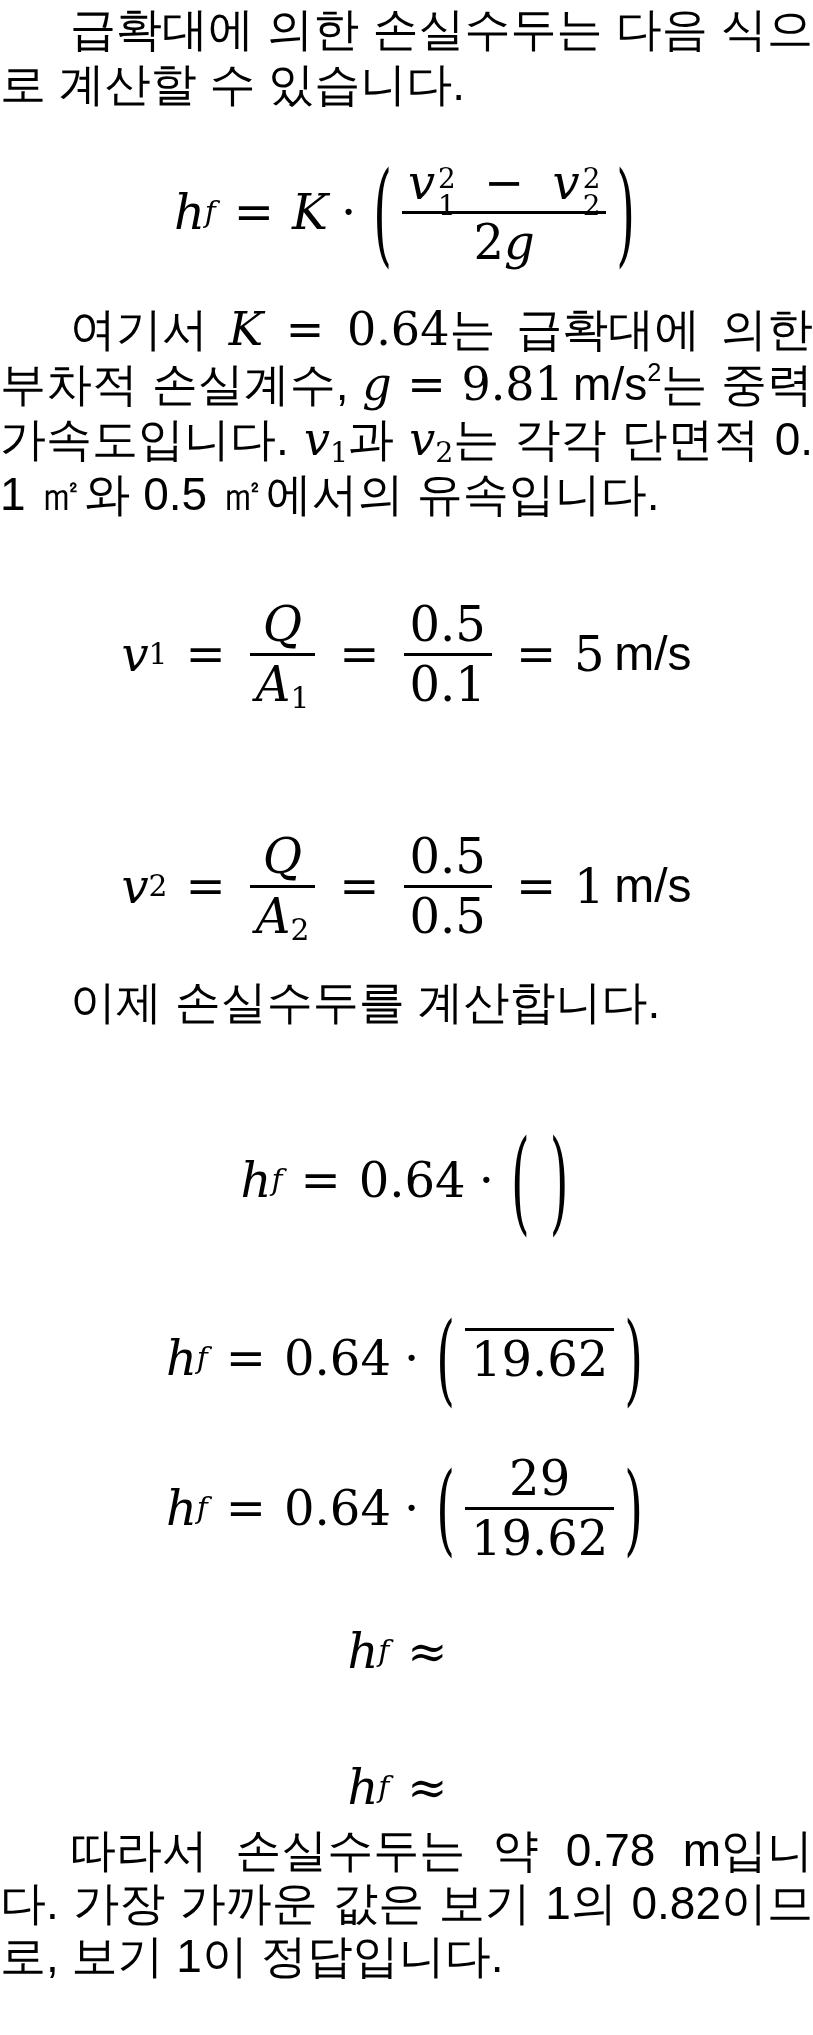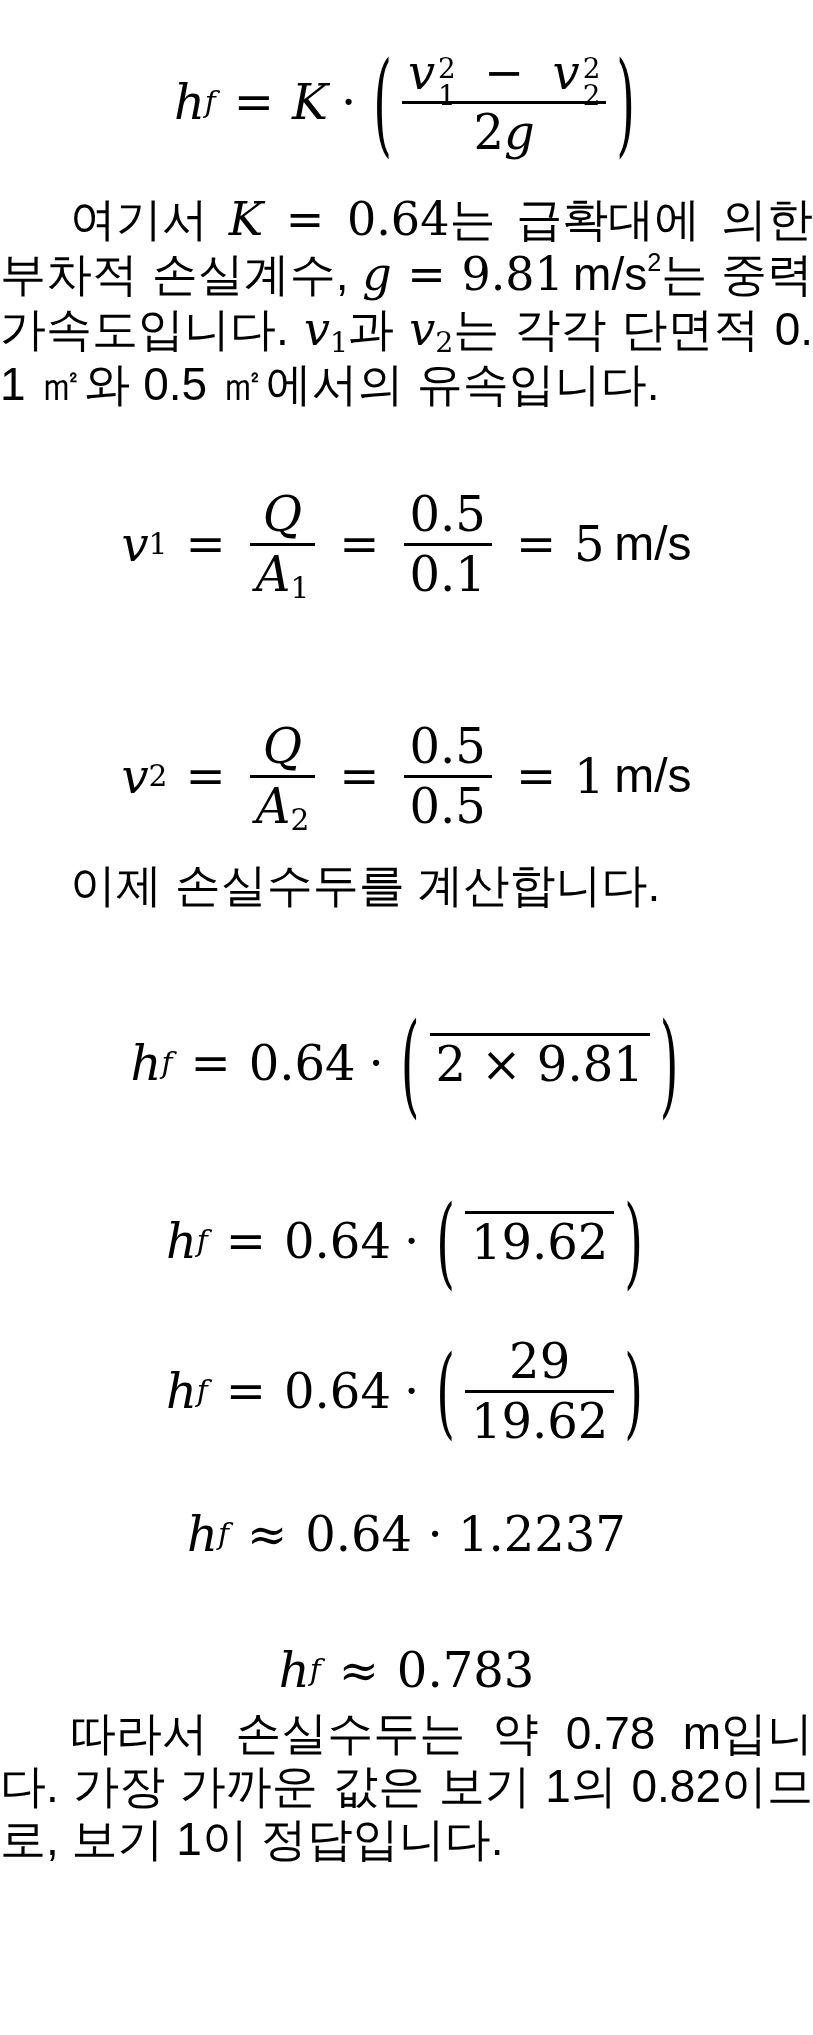--- a/index.html
+++ b/index.html
@@ -50,21 +50,21 @@
     line-height: 1.1;
   }
   .eq-tall   { height: 150px; margin: 25px 0 15px 0; }
   .eq-v1     { height: 128px; margin-top: 68px; }
   .eq-v2     { height: 128px; margin-top: 104px; }
   .eq-hf1    { height: 136px; margin-top: 82px; }
   .eq-hf2    { height: 120px; margin-top: 50px; }
   .eq-hf3    { height: 120px; margin-top: 30px; }
   .eq-hf4    { height: 62px;  margin-top: 52px; }
   .eq-hf5    { height: 62px;  margin-top: 74px; }
-  .p4-gap    { margin-top: 18px; }
+  .p4-gap    { margin-top: 25px; }
   .p5-gap    { margin-top: 6px; }
 
   .mrel { margin: 0 18px; font-style: normal; }
   .mop  { margin: 0 13px; font-style: normal; }
 
   .frac {
     display: inline-flex;
     flex-direction: column;
     align-items: center;
     margin: 0 6px;
@@ -94,20 +94,23 @@
     line-height: 1;
   }
   .pr-24 { transform: scaleY(2.35) scaleX(1.0); margin: 0 4px; }
   .pr-21 { transform: scaleY(2.05) scaleX(1.0); margin: 0 4px; }
 </style>
 </head>
 <body>
 
 <div class="doc">
 
+  <p class="para">
+    <span>급확대에 의한 손실수두는 다음 식으로 계산할 수 있습니다.</span>
+  </p>
 
   <div class="eq eq-tall">
     <span class="mvar">h</span>
       <span class="fsub">f</span>
     <span class="mrel">=</span>
     <span class="mvar">K</span>
     <span class="mop">·</span>
     <span class="paren pr-24">(</span>
     <span class="frac">
       <span class="fnum">
@@ -182,21 +185,20 @@
 
   <div class="eq eq-hf1">
     <span class="mvar">h</span>
       <span class="fsub">f</span>
     <span class="mrel">=</span>
     <span class="mnum">0.64</span>
     <span class="mop">·</span>
     <span class="paren pr-24">(</span>
     <span class="frac">
       <span class="fbar"></span>
-      <span class="fden mnum">2 × 9.81</span>
     </span>
     <span class="paren pr-24">)</span>
   </div>
 
   <div class="eq eq-hf2">
     <span class="mvar">h</span>
       <span class="fsub">f</span>
     <span class="mrel">=</span>
     <span class="mnum">0.64</span>
     <span class="mop">·</span>
@@ -220,27 +222,25 @@
       <span class="fbar"></span>
       <span class="fden mnum">19.62</span>
     </span>
     <span class="paren pr-21">)</span>
   </div>
 
   <div class="eq eq-hf4">
     <span class="mvar">h</span>
       <span class="fsub">f</span>
     <span class="mrel">≈</span>
-    <span class="mnum">0.64 · 1.2237</span>
   </div>
 
   <div class="eq eq-hf5">
     <span class="mvar">h</span>
       <span class="fsub">f</span>
     <span class="mrel">≈</span>
-    <span class="mnum">0.783</span>
   </div>
 
   <p class="para tight p5-gap">
     <span>따라서 손실수두는 약 0.78 m입니다. 가장 가까운 값은 보기 1의 0.82이므로, 보기 1이 정답입니다.</span>
   </p>
 
 </div>
 
 </body></html>

